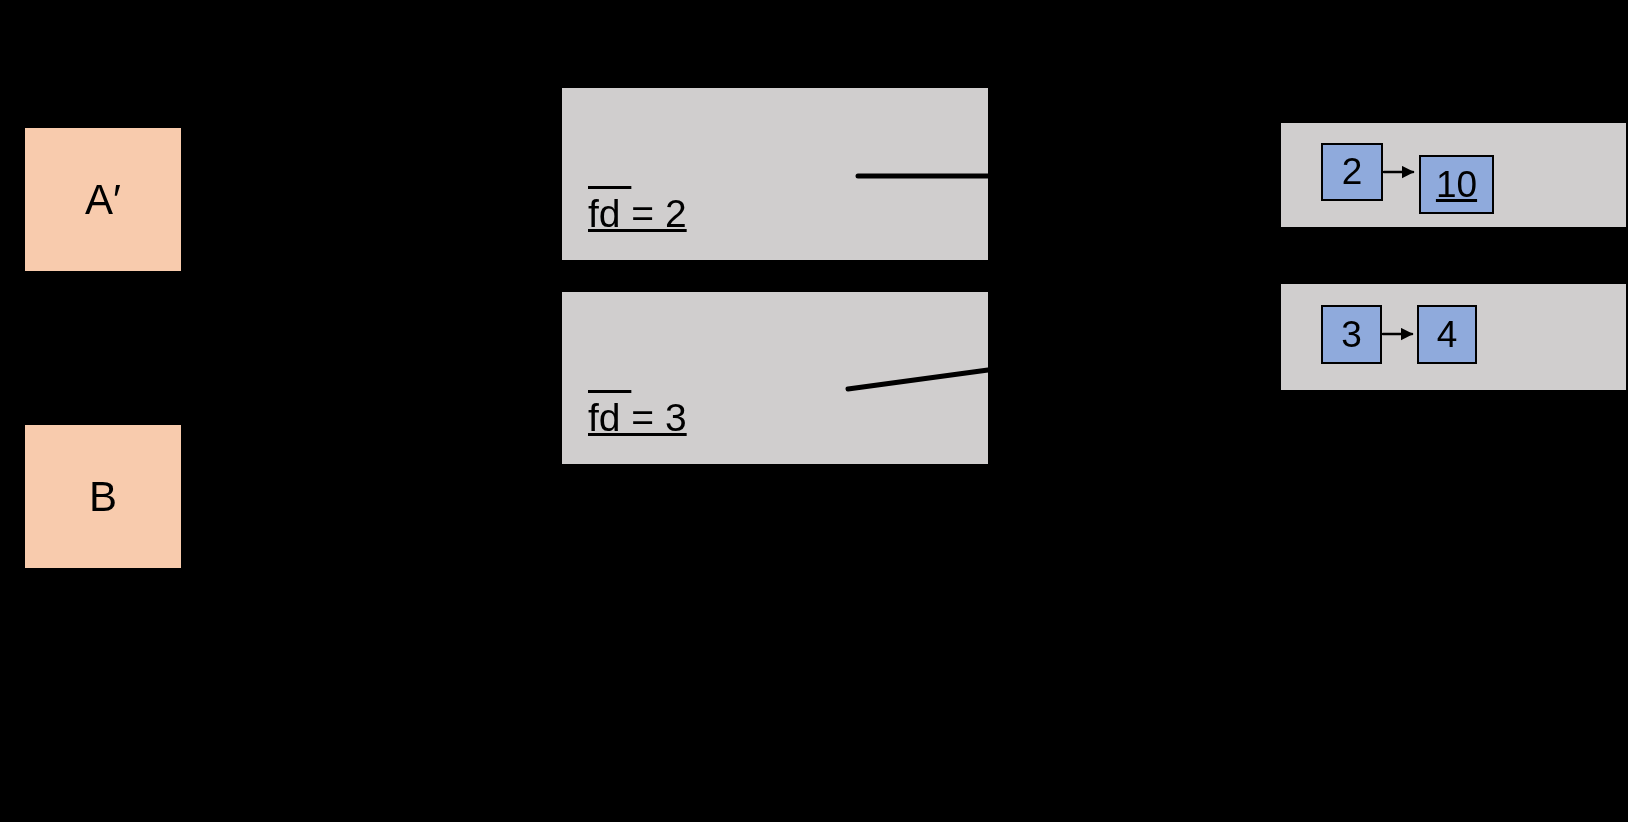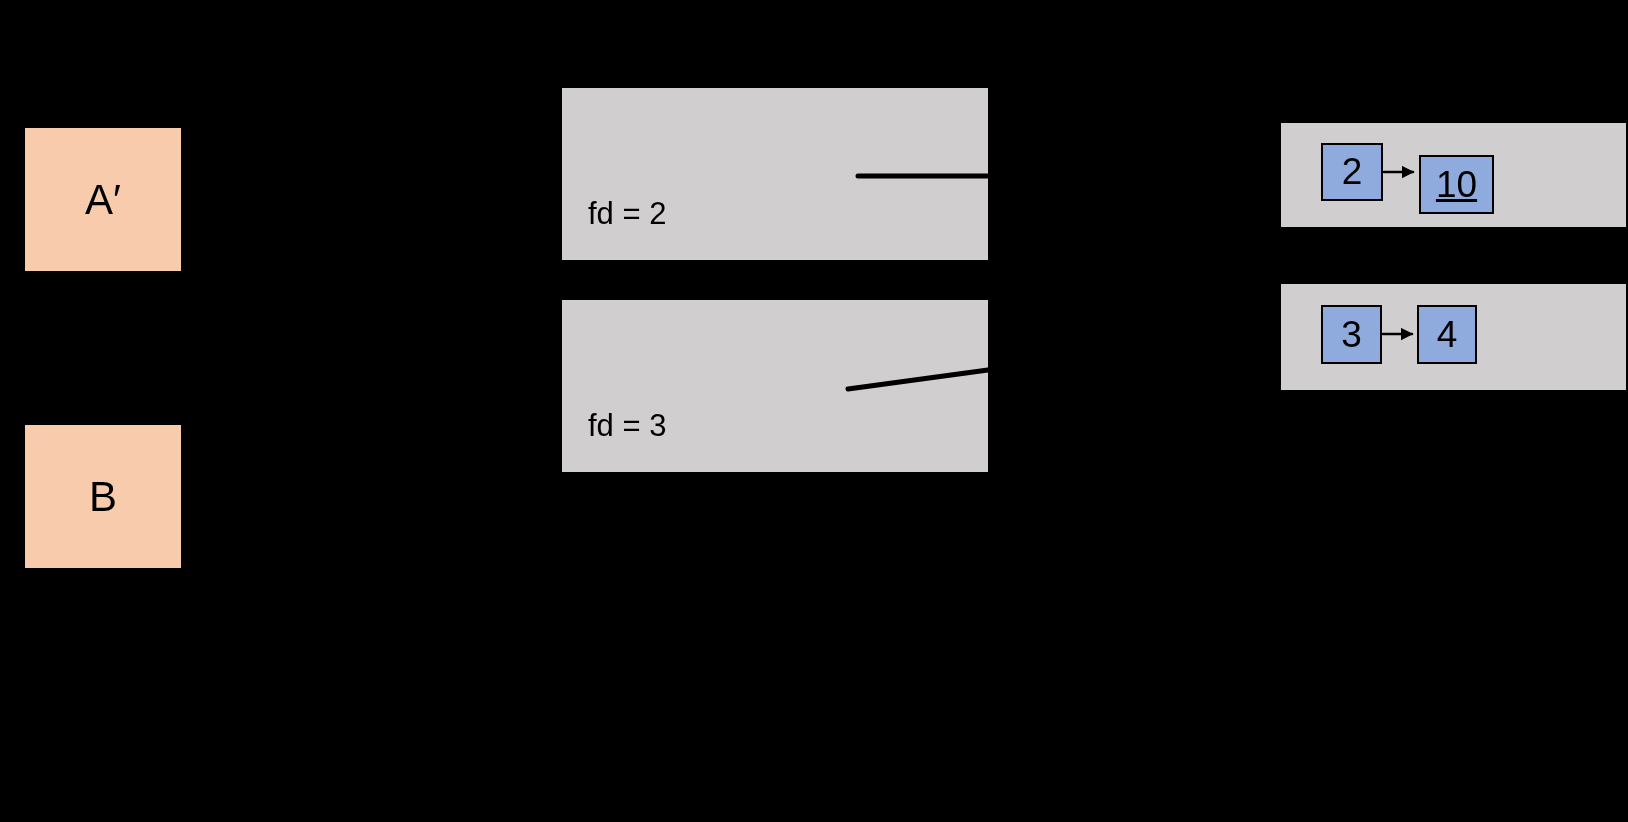--- a/index.html
+++ b/index.html
@@ -33,26 +33,27 @@
   .process-b { top: 425px; }
 
   
   .fd-entry {
     left: 562px;
     width: 426px;
     height: 172px;
     background: var(--c-entry_fill, #D0CECE);
     box-sizing: border-box;
     padding: 18px 0 0 26px;
-    font-size: 31px;
+    font-size: 39px;
     line-height: 43px;
     white-space: pre;
+    text-decoration: underline;
   }
   .fd-entry-1 { top: 88px; }
-  .fd-entry-2 { top: 300px; }
+  .fd-entry-2 { top: 292px; }
   .fd-entry-3 { top: 513px; }
 
   
   .dup2-table {
     left: 1281px;
     width: 345px;
     background: var(--c-table_fill, #D0CECE);
   }
   .dup2-table-1 { top: 123px; height: 104px; }
   .dup2-table-2 { top: 284px; height: 106px; }

